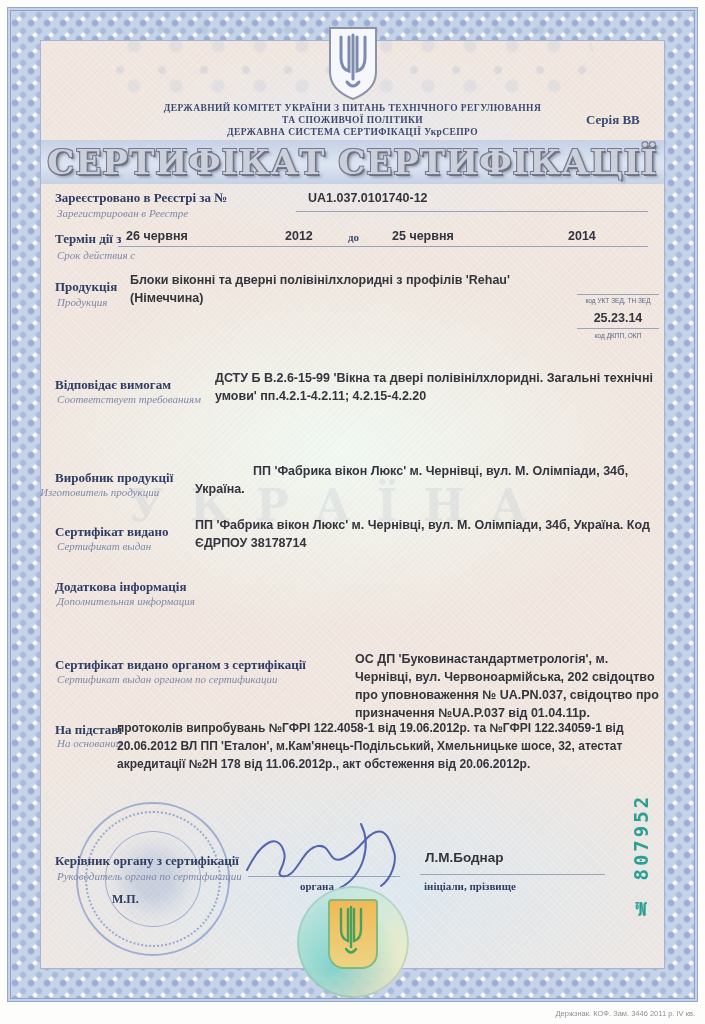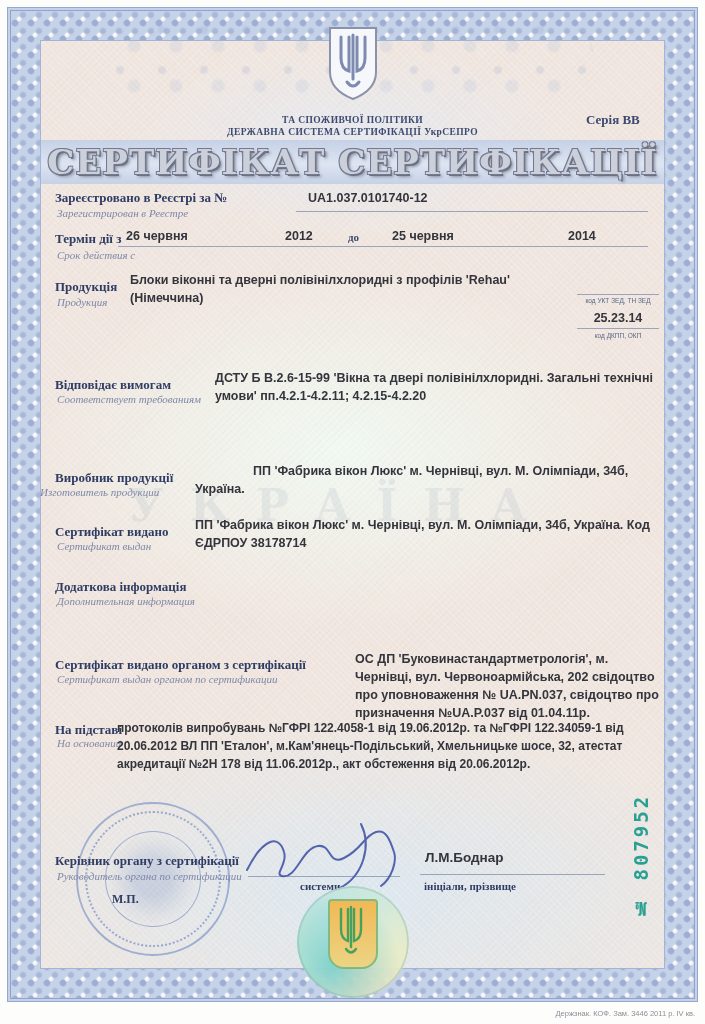--- a/index.html
+++ b/index.html
@@ -88,20 +88,21 @@
       <path d="M6,4 H52 V48 Q52,66 29,75 Q6,66 6,48 Z" fill="#f5f7fb" stroke="#8b93a8" stroke-width="2"></path>
       <g fill="none" stroke="#7e8bb0" stroke-width="3" stroke-linecap="round">
         <path d="M17,13 V34 Q17,45 25,47 L25,13"></path>
         <path d="M41,13 V34 Q41,45 33,47 L33,13"></path>
         <path d="M29,11 V55"></path>
         <path d="M23,58 Q29,66 35,58"></path>
       </g>
     </svg>
   </div>
 
+  <div class="hline" style="top:103px">ДЕРЖАВНИЙ КОМІТЕТ УКРАЇНИ З ПИТАНЬ ТЕХНІЧНОГО РЕГУЛЮВАННЯ</div>
   <div class="hline" style="top:115px">ТА СПОЖИВЧОЇ ПОЛІТИКИ</div>
   <div class="hline" style="top:127px">ДЕРЖАВНА СИСТЕМА СЕРТИФІКАЦІЇ УкрСЕПРО</div>
   <div class="series">Серія ВВ</div>
 
   <div class="title-band">
     <span class="title">СЕРТИФІКАТ СЕРТИФІКАЦІЇ</span>
   </div>
 
   <div class="lab" style="left:55px;top:190px">Зареєстровано в Реєстрі за №</div>
   <div class="lab-ru" style="left:57px;top:207px">Зарегистрирован в Реестре</div>
@@ -154,21 +155,21 @@
   <div class="lab-ru" style="left:57px;top:870px">Руководитель органа по сертификации</div>
   <div class="mp">М.П.</div>
 
   <svg class="sig-svg" width="170" height="72" viewBox="0 0 170 72">
     <g fill="none" stroke="#4456a8" stroke-width="2" stroke-linecap="round" opacity=".9">
       <path d="M4,52 C20,20 36,16 41,34 C45,46 31,56 39,58 C53,62 59,30 75,28 C89,26 85,48 101,40 C119,31 121,18 133,14 C143,11 147,22 151,34 C154,43 149,60 138,68"></path>
       <path d="M118,6 C129,28 120,58 97,70"></path>
     </g>
   </svg>
   <div class="rule" style="left:248px;top:858px;width:152px;height:18px"></div>
-  <div class="cap" style="left:300px;top:880px">системи</div>
+  <div class="cap" style="left:300px;top:880px">органа</div>
 
   <div class="name-val" style="left:425px;top:850px">Л.М.Боднар</div>
   <div class="rule" style="left:420px;top:856px;width:185px;height:18px"></div>
   <div class="cap" style="left:424px;top:880px">ініціали, прізвище</div>
 
   <div class="serial">№ 807952</div>
 
 
   <div class="seal">
     <div class="seal-shield">

